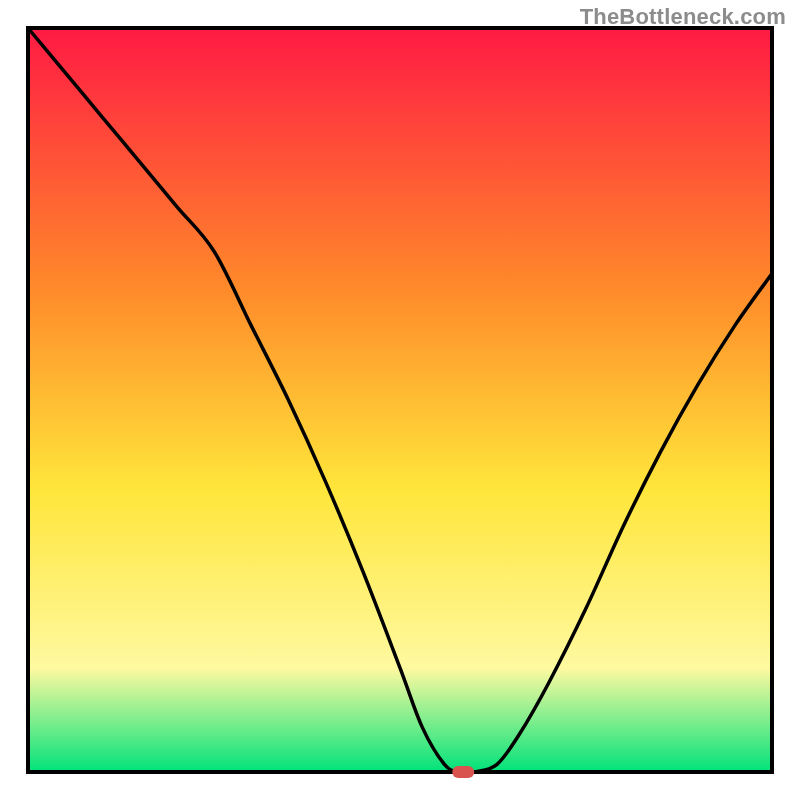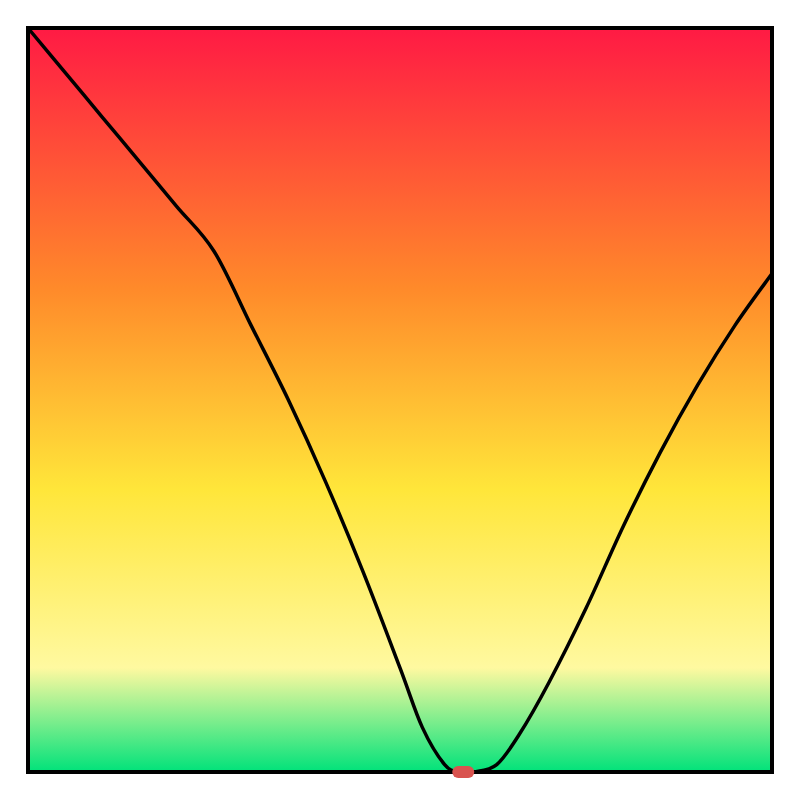--- a/index.html
+++ b/index.html
@@ -31,20 +31,21 @@
     left: 0;
     top: 0;
     width: 800px;
     height: 800px;
   }
 </style>
 </head>
 <body>
 
 <div class="container">
+  <div class="watermark">TheBottleneck.com</div>
 
   <svg class="plot" viewBox="0 0 800 800">
     <defs>
       <linearGradient id="bg-grad" x1="0" y1="0" x2="0" y2="1">
         <stop id="g0" offset="0%" stop-color="#ff1a44"></stop>
         <stop id="g1" offset="35%" stop-color="#ff8a2a"></stop>
         <stop id="g2" offset="62%" stop-color="#ffe63a"></stop>
         <stop id="g3" offset="86%" stop-color="#fff9a0"></stop>
         <stop id="g4" offset="100%" stop-color="#00e27a"></stop>
       </linearGradient>

